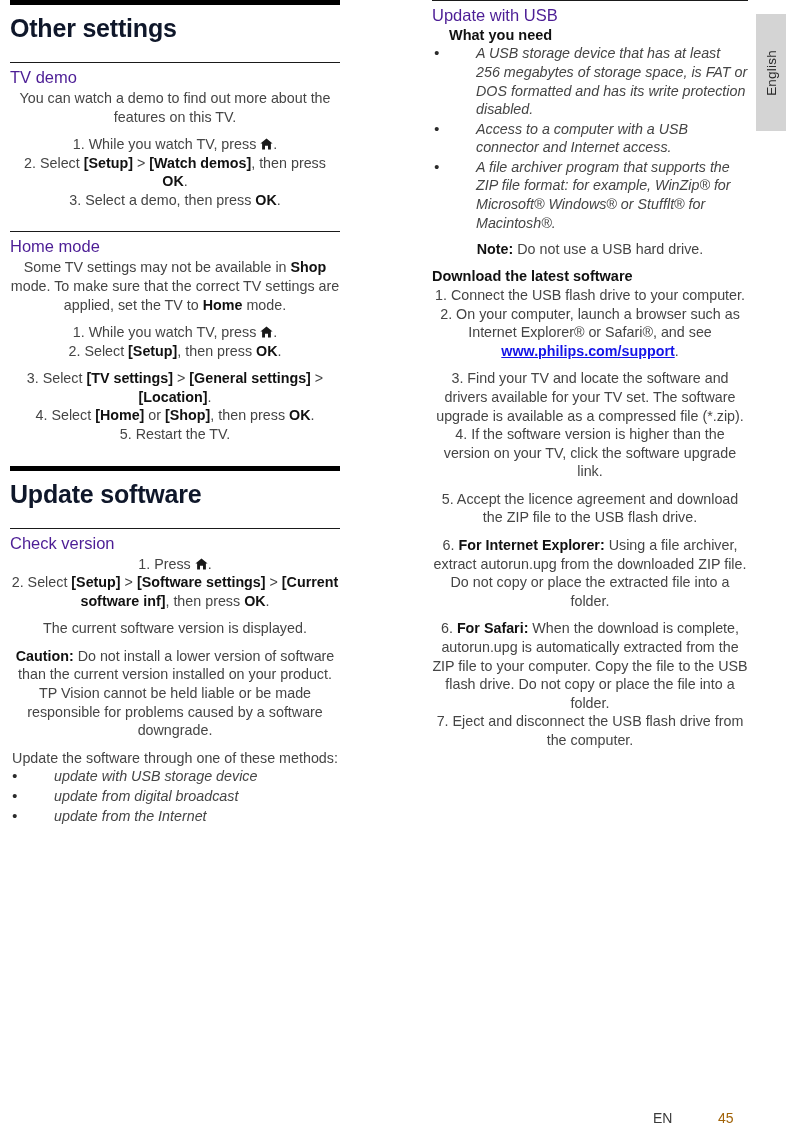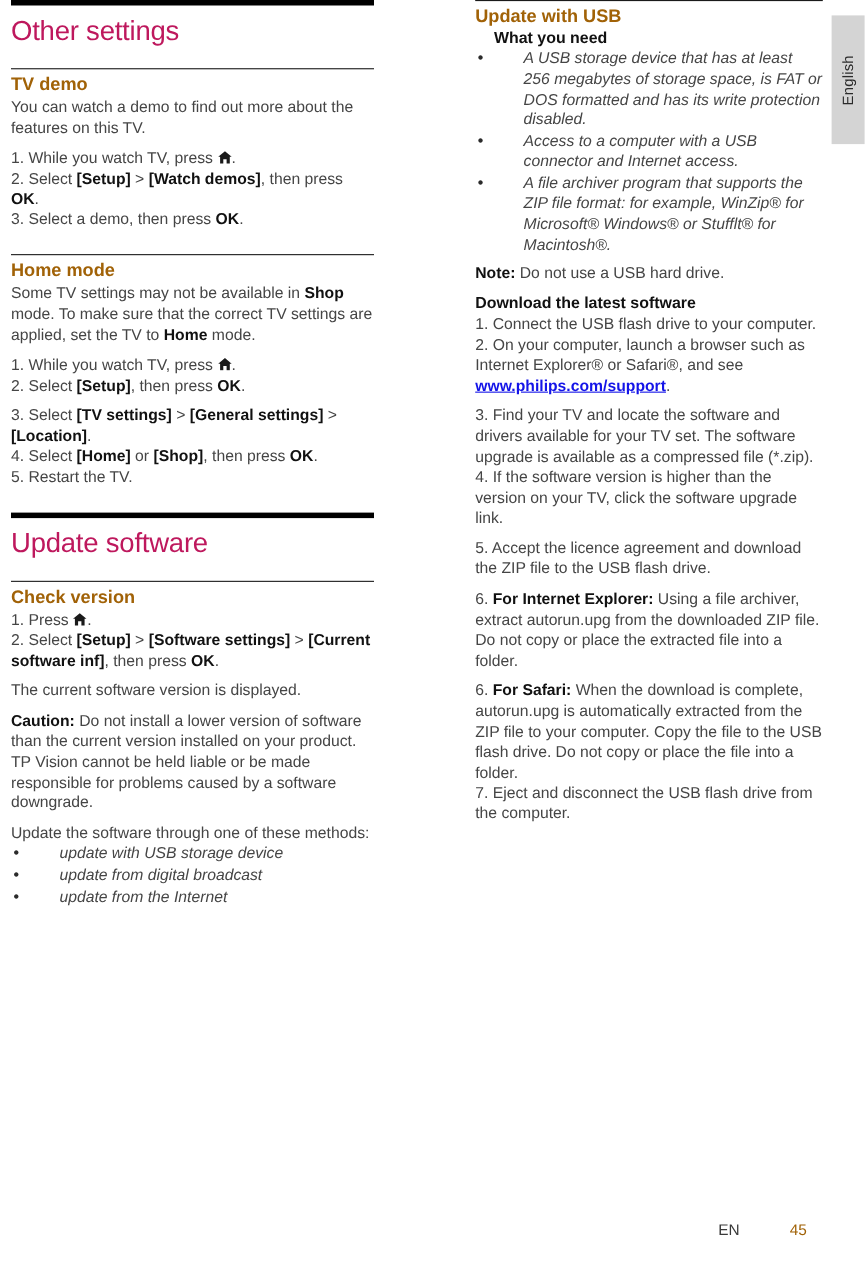--- a/index.html
+++ b/index.html
@@ -18,39 +18,39 @@
   .col{position:absolute;top:0;}
   .col-left{left:10px;width:330px;}
   .col-right{left:432px;width:316px;}
 
   
   .rule-thick{height:5px;background:#000;margin:0 0 0 0;}
   .rule-thin{height:1px;background:#1a1a1a;}
 
   
   h1.chapter{
-    font-size:25px;font-weight:400;color:#be185d;
+    font-size:25px;font-weight:700;color:#0f172a;
     margin:10px 0 0 0;line-height:1.08;letter-spacing:-0.2px;
   }
   h2.section{
-    font-size:16.5px;font-weight:700;color:#a16207;
+    font-size:16.5px;font-weight:400;color:#4c1d95;
     margin:5px 0 2px 0;line-height:1.15;
   }
   h3.sub{
     font-size:14.5px;font-weight:700;color:#111;
     margin:3px 0 1px 0;line-height:1.2;
   }
   h3.sub-tight{
     font-size:14.5px;font-weight:700;color:#111;
     margin:1px 0 0 17px;line-height:1.2;
   }
 
   
   p{
-    font-size:14.3px;line-height:1.30;margin:0 0 9px 0;color:#454545;
+    font-size:14.3px;line-height:1.30;margin:0 0 9px 0;color:#454545;text-align:center;
   }
   p.tight{margin-bottom:0;}
   p.steps{margin:0 0 9px 0;}
   b,strong{color:#111;font-weight:700;}
 
   a.link{color:#1414e8;text-decoration:underline;font-weight:600;}
 
   
   ul.bul{list-style:none;margin:0 0 0 0;padding:0;}
   ul.bul li{

